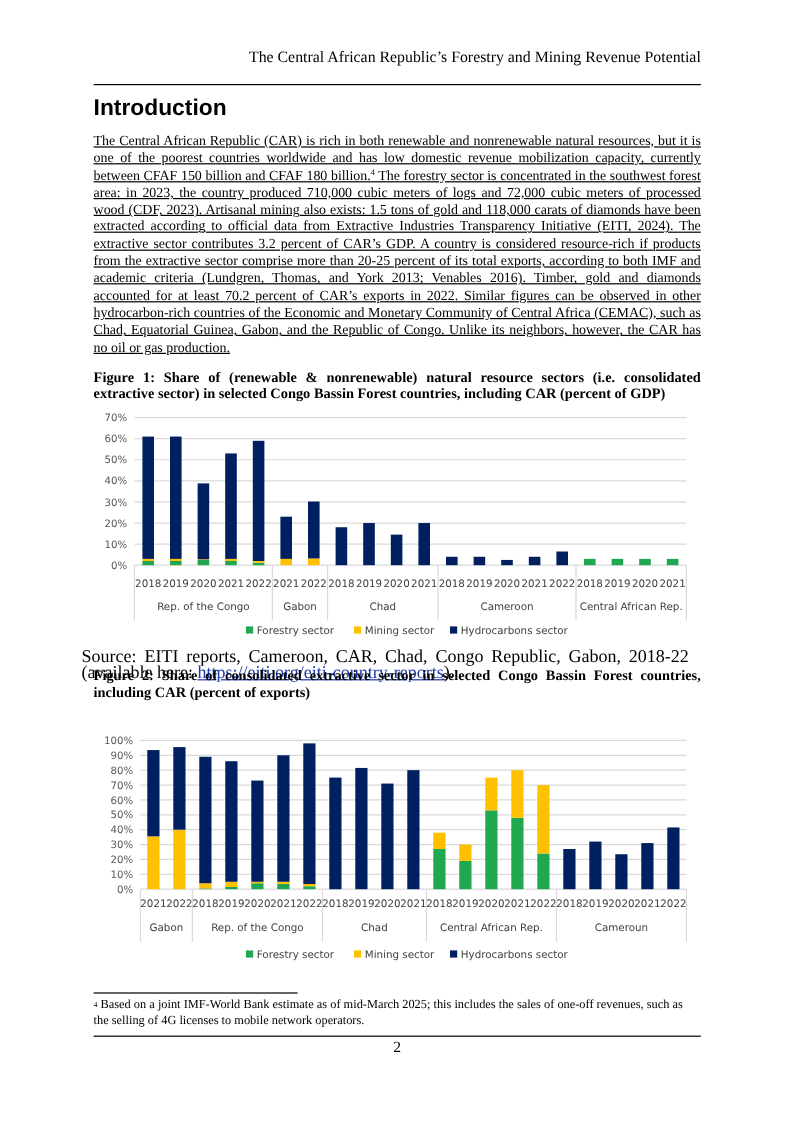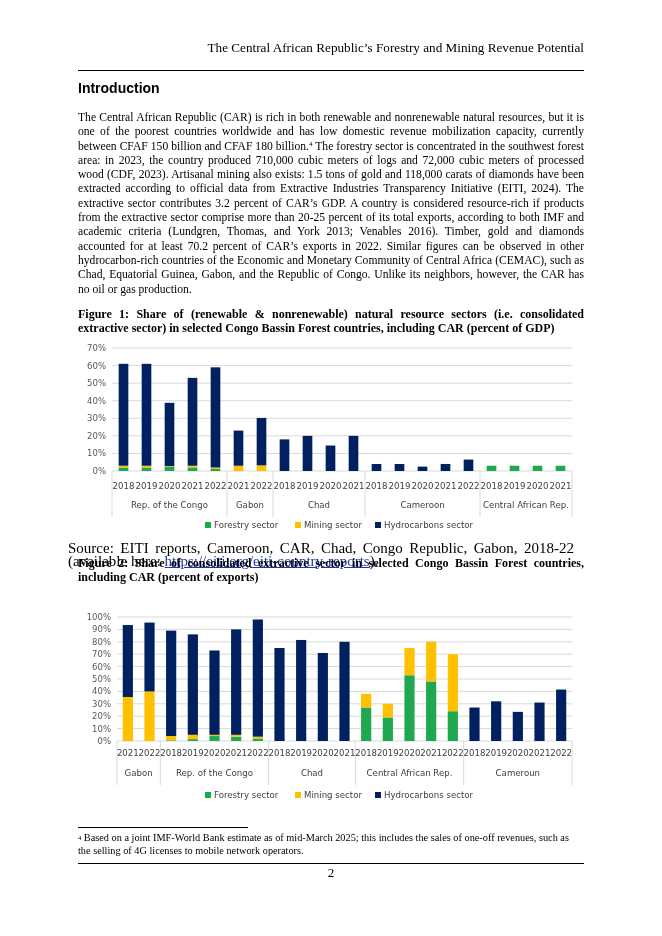--- a/index.html
+++ b/index.html
@@ -1,20 +1,20 @@
 <!DOCTYPE html>
 <html><head>
 <meta charset="utf-8">
 <style>
   * { margin:0; padding:0; box-sizing:border-box; }
   body { width:662px; height:936px; background:#fff; position:relative; overflow:hidden; font-family:"Liberation Serif", serif; color:#000; }
   .abs { position:absolute; }
   .header { left:78px; top:40px; width:506px; text-align:right; font-size:13.2px; padding-bottom:14px; border-bottom:1px solid #000; }
-  .h1 { left:78px; top:80px; font-family:"Liberation Sans", sans-serif; font-weight:bold; font-size:14px; }
-  .para { left:78px; top:111px; width:506px; font-size:11.6px; line-height:14.3px; text-align:justify; }
+  .h1 { left:78px; top:80px; font-family:"Liberation Sans", sans-serif; font-weight:bold; font-size:19px; }
+  .para { left:78px; top:111px; width:506px; font-size:11.6px; line-height:14.3px; text-align:justify;text-decoration:underline; }
   .para sup { font-size:7px; vertical-align:top; line-height:8px; }
   .figcap { left:78px; width:506px; font-size:12px; font-weight:bold; line-height:14.3px; text-align:justify; }
   .source { left:68px; top:542px; width:506px; font-size:15px; line-height:12.5px; text-align:justify; }
   .source a { color:#1a36a8; text-decoration:underline; }
   .chart { position:absolute; }
   .chart svg text { font-family:"DejaVu Sans", sans-serif; }
   .footline { left:78px; top:827px; width:170px; border-top:1px solid #000; }
   .footnote { left:78px; top:831px; width:506px; font-size:10.3px; line-height:13px; }
   .footnote sup { font-size:6.5px; vertical-align:top; }
   .botline { left:78px; top:863px; width:506px; border-top:1px solid #000; }

